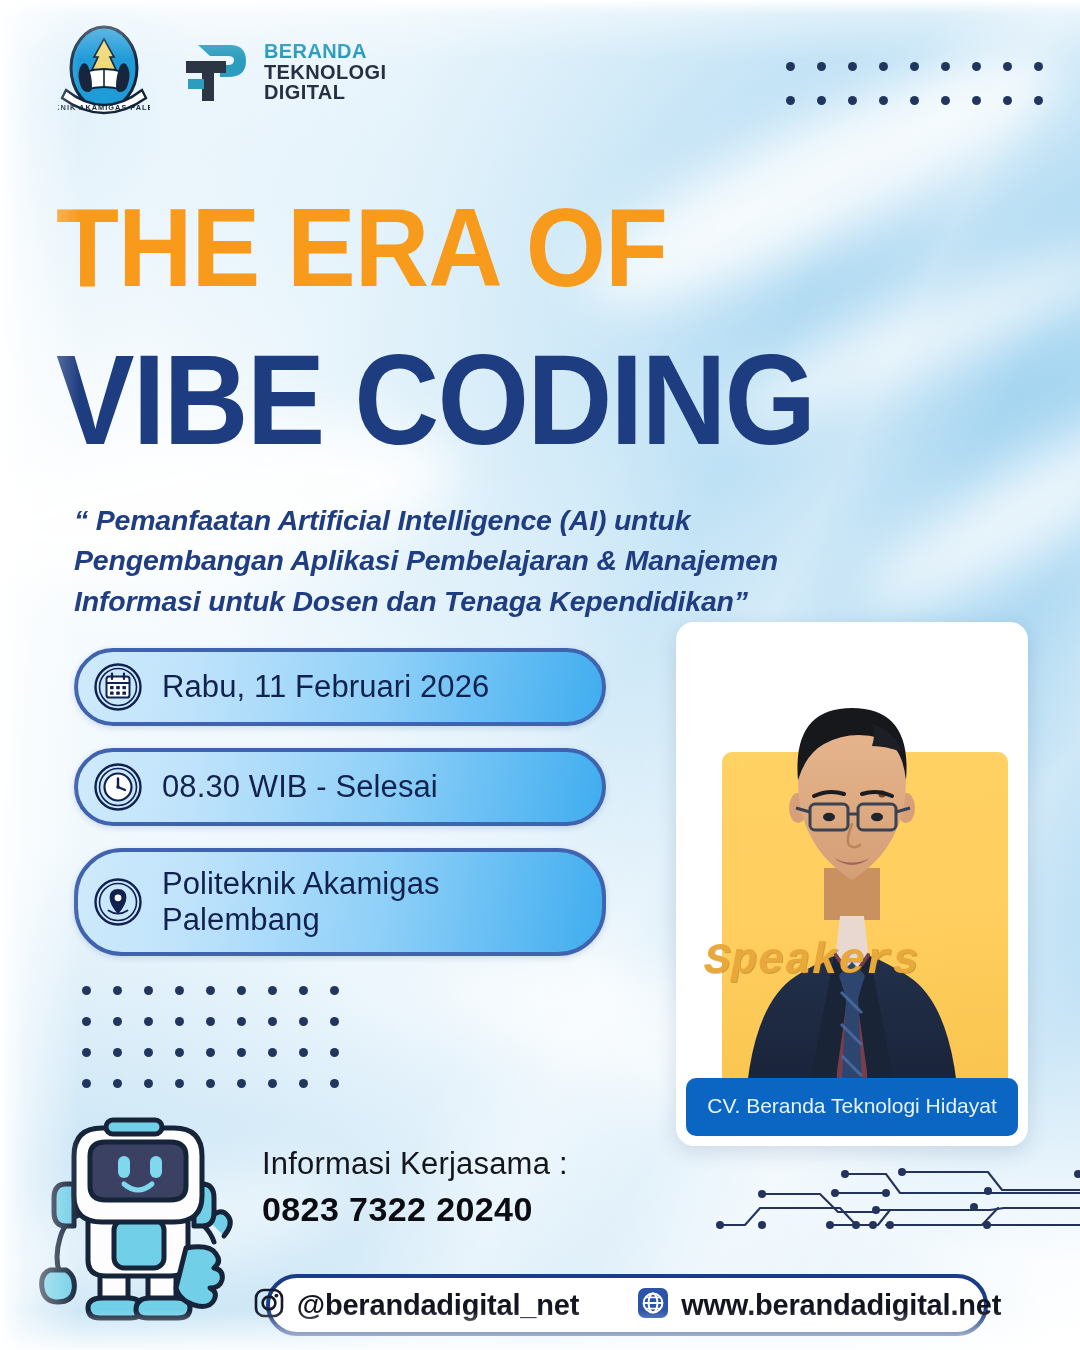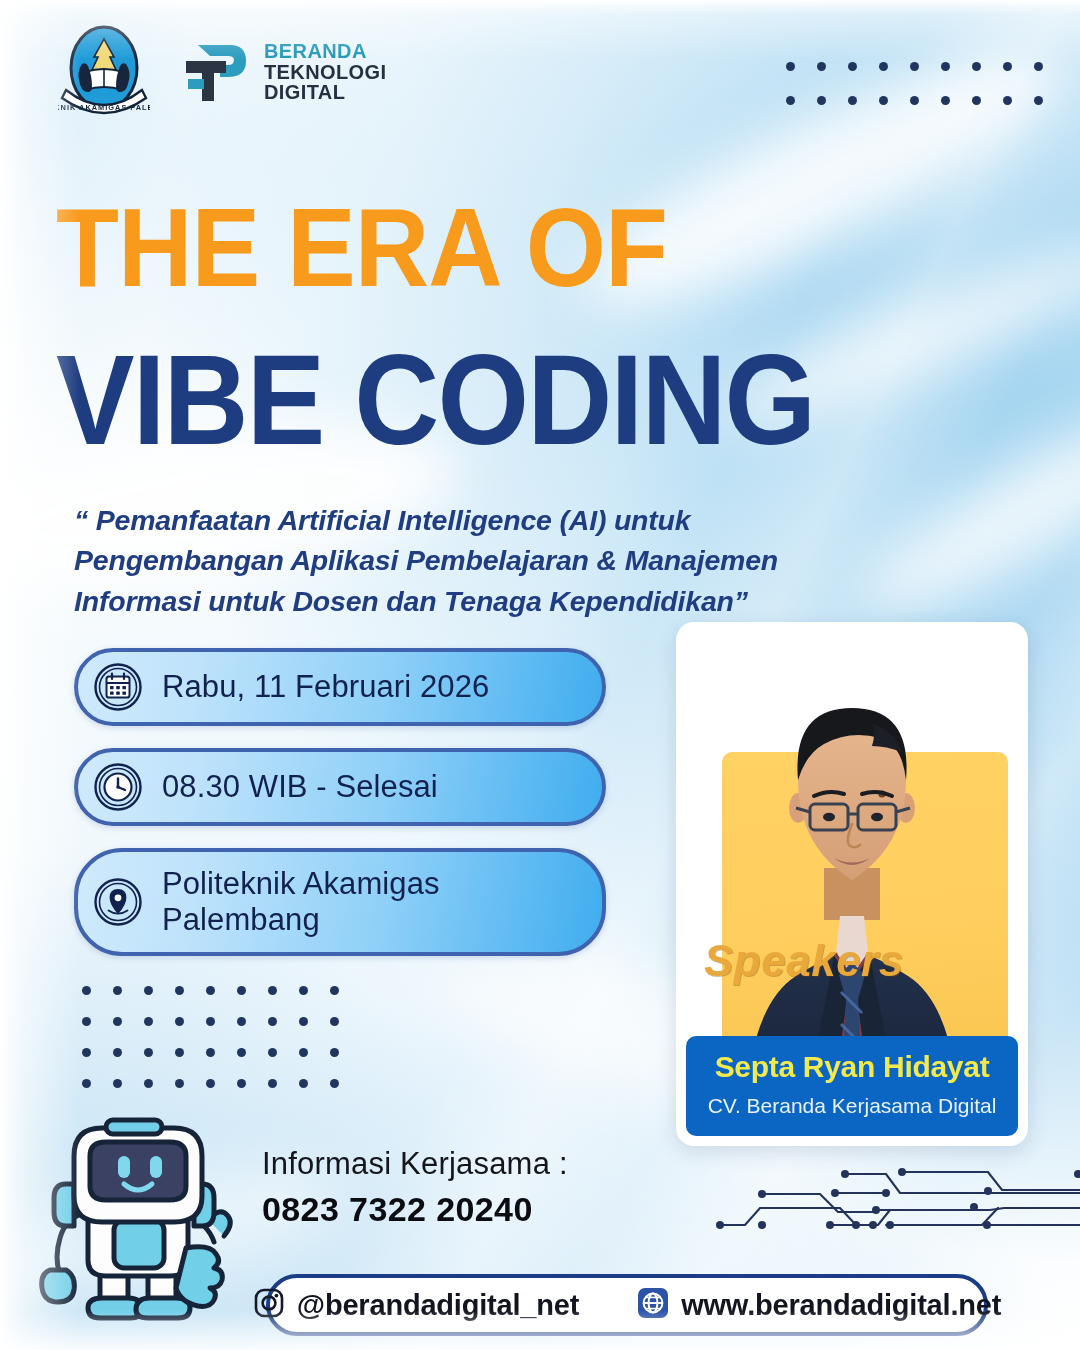--- a/index.html
+++ b/index.html
@@ -123,21 +123,21 @@
     overflow:hidden;
   }
   .photo-area{position:absolute;left:10px;top:10px;right:10px;bottom:10px;border-radius:12px;overflow:hidden;background:#ffffff;}
   .photo-backdrop{
     position:absolute;left:36px;top:120px;right:10px;bottom:0;
     background:linear-gradient(175deg,#FFD264 0%,#FFCE5E 45%,#F7C24A 100%);
     border-radius:10px 10px 0 0;
   }
   .speakers-script{
     position:absolute;left:28px;top:314px;z-index:4;
-    font-family:Liberation Sans, sans-serif;font-style:italic;font-weight:bold;
+    font-family:Liberation Mono, monospace;font-style:italic;font-weight:bold;
     font-size:44px;color:#E8A93A;letter-spacing:.5px;
     text-shadow:1px 1px 0 rgba(120,70,10,.35);
   }
   .speaker-block{
     position:absolute;left:10px;right:10px;bottom:10px;z-index:5;
     background:#0B65C2;border-radius:10px;
     padding:14px 10px 16px;text-align:center;
   }
   .speaker-name{
     font-family:"Liberation Sans",sans-serif;font-weight:bold;
@@ -396,22 +396,21 @@
 
         <path d="M166 192 q-7 18 -2 22 q5 3 10 -1" stroke="#bb8557" stroke-width="2.6" fill="none" stroke-linecap="round"></path>
 
         <path d="M148 226 q18 9 36 0 q-18 14 -36 0z" fill="#a3675e"></path>
       </svg>
     </div>
 
     <div class="speakers-script">Speakers</div>
 
     <div class="speaker-block" style="background: rgb(11, 101, 194);">
-      <div class="speaker-name" style="color: rgb(242, 233, 78);">Septa Ryan Hidayat</div>
-      <div class="speaker-org">CV. Beranda Kerjasama Digital</div>
+      <div class="speaker-org">CV. Beranda Teknologi Hidayat</div>
     </div>
   </div>
 
   <div class="contact">
     <div class="contact-label">Informasi Kerjasama :</div>
     <div class="contact-phone">0823 7322 20240</div>
   </div>
 
   <div class="circuit">
     <svg width="400" height="95" viewBox="0 0 400 95">

